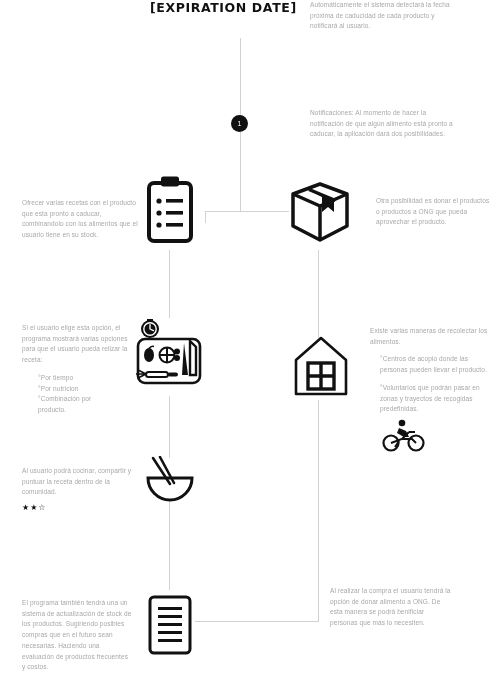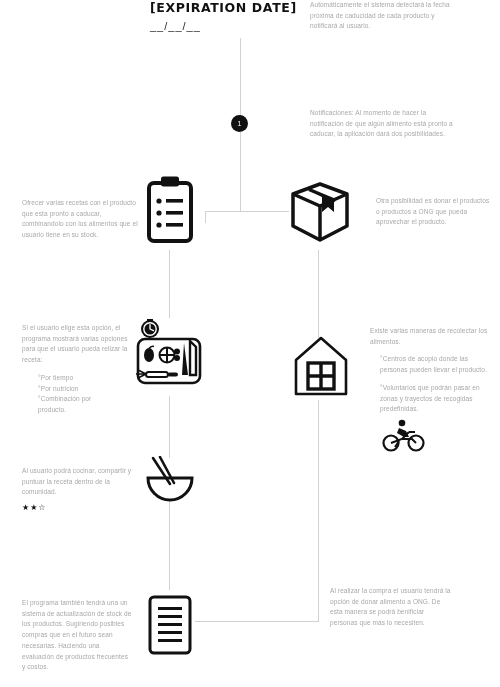--- a/index.html
+++ b/index.html
@@ -97,21 +97,20 @@
   <div class="line-v" style="left:205px; top:211px; height:12px;"></div>
   <div class="line-v" style="left:169px; top:250px; height:68px;"></div>
   <div class="line-v" style="left:169px; top:396px; height:62px;"></div>
   <div class="line-v" style="left:169px; top:500px; height:90px;"></div>
   <div class="line-v" style="left:318px; top:250px; height:88px;"></div>
   <div class="line-v" style="left:318px; top:400px; height:222px;"></div>
   <div class="line-h" style="left:195px; top:621px; width:124px;"></div>
 
   <div class="title-wrap">
     <div class="title">[EXPIRATION DATE]</div>
-    <div class="date-blanks">__/__/__</div>
   </div>
 
   <div class="step-badge" style="left:231px; top:115px;">1</div>
 
   <div class="note" style="left:310px; top:0px; width:150px;">Automáticamente el sistema detectará la fecha próxima de caducidad de cada producto y notificará al usuario.</div>
 
   <div class="note" style="left:310px; top:108px; width:145px;">Notificaciones: Al momento de hacer la notificación de que algún alimento está pronto a caducar, la aplicación dará dos posibilidades.</div>
 
   <div class="note" style="left:22px; top:198px; width:118px;">Ofrecer varias recetas con el producto que esta pronto a caducar, combinandolo con los alimentos que el usuario tiene en su stock.</div>
 

